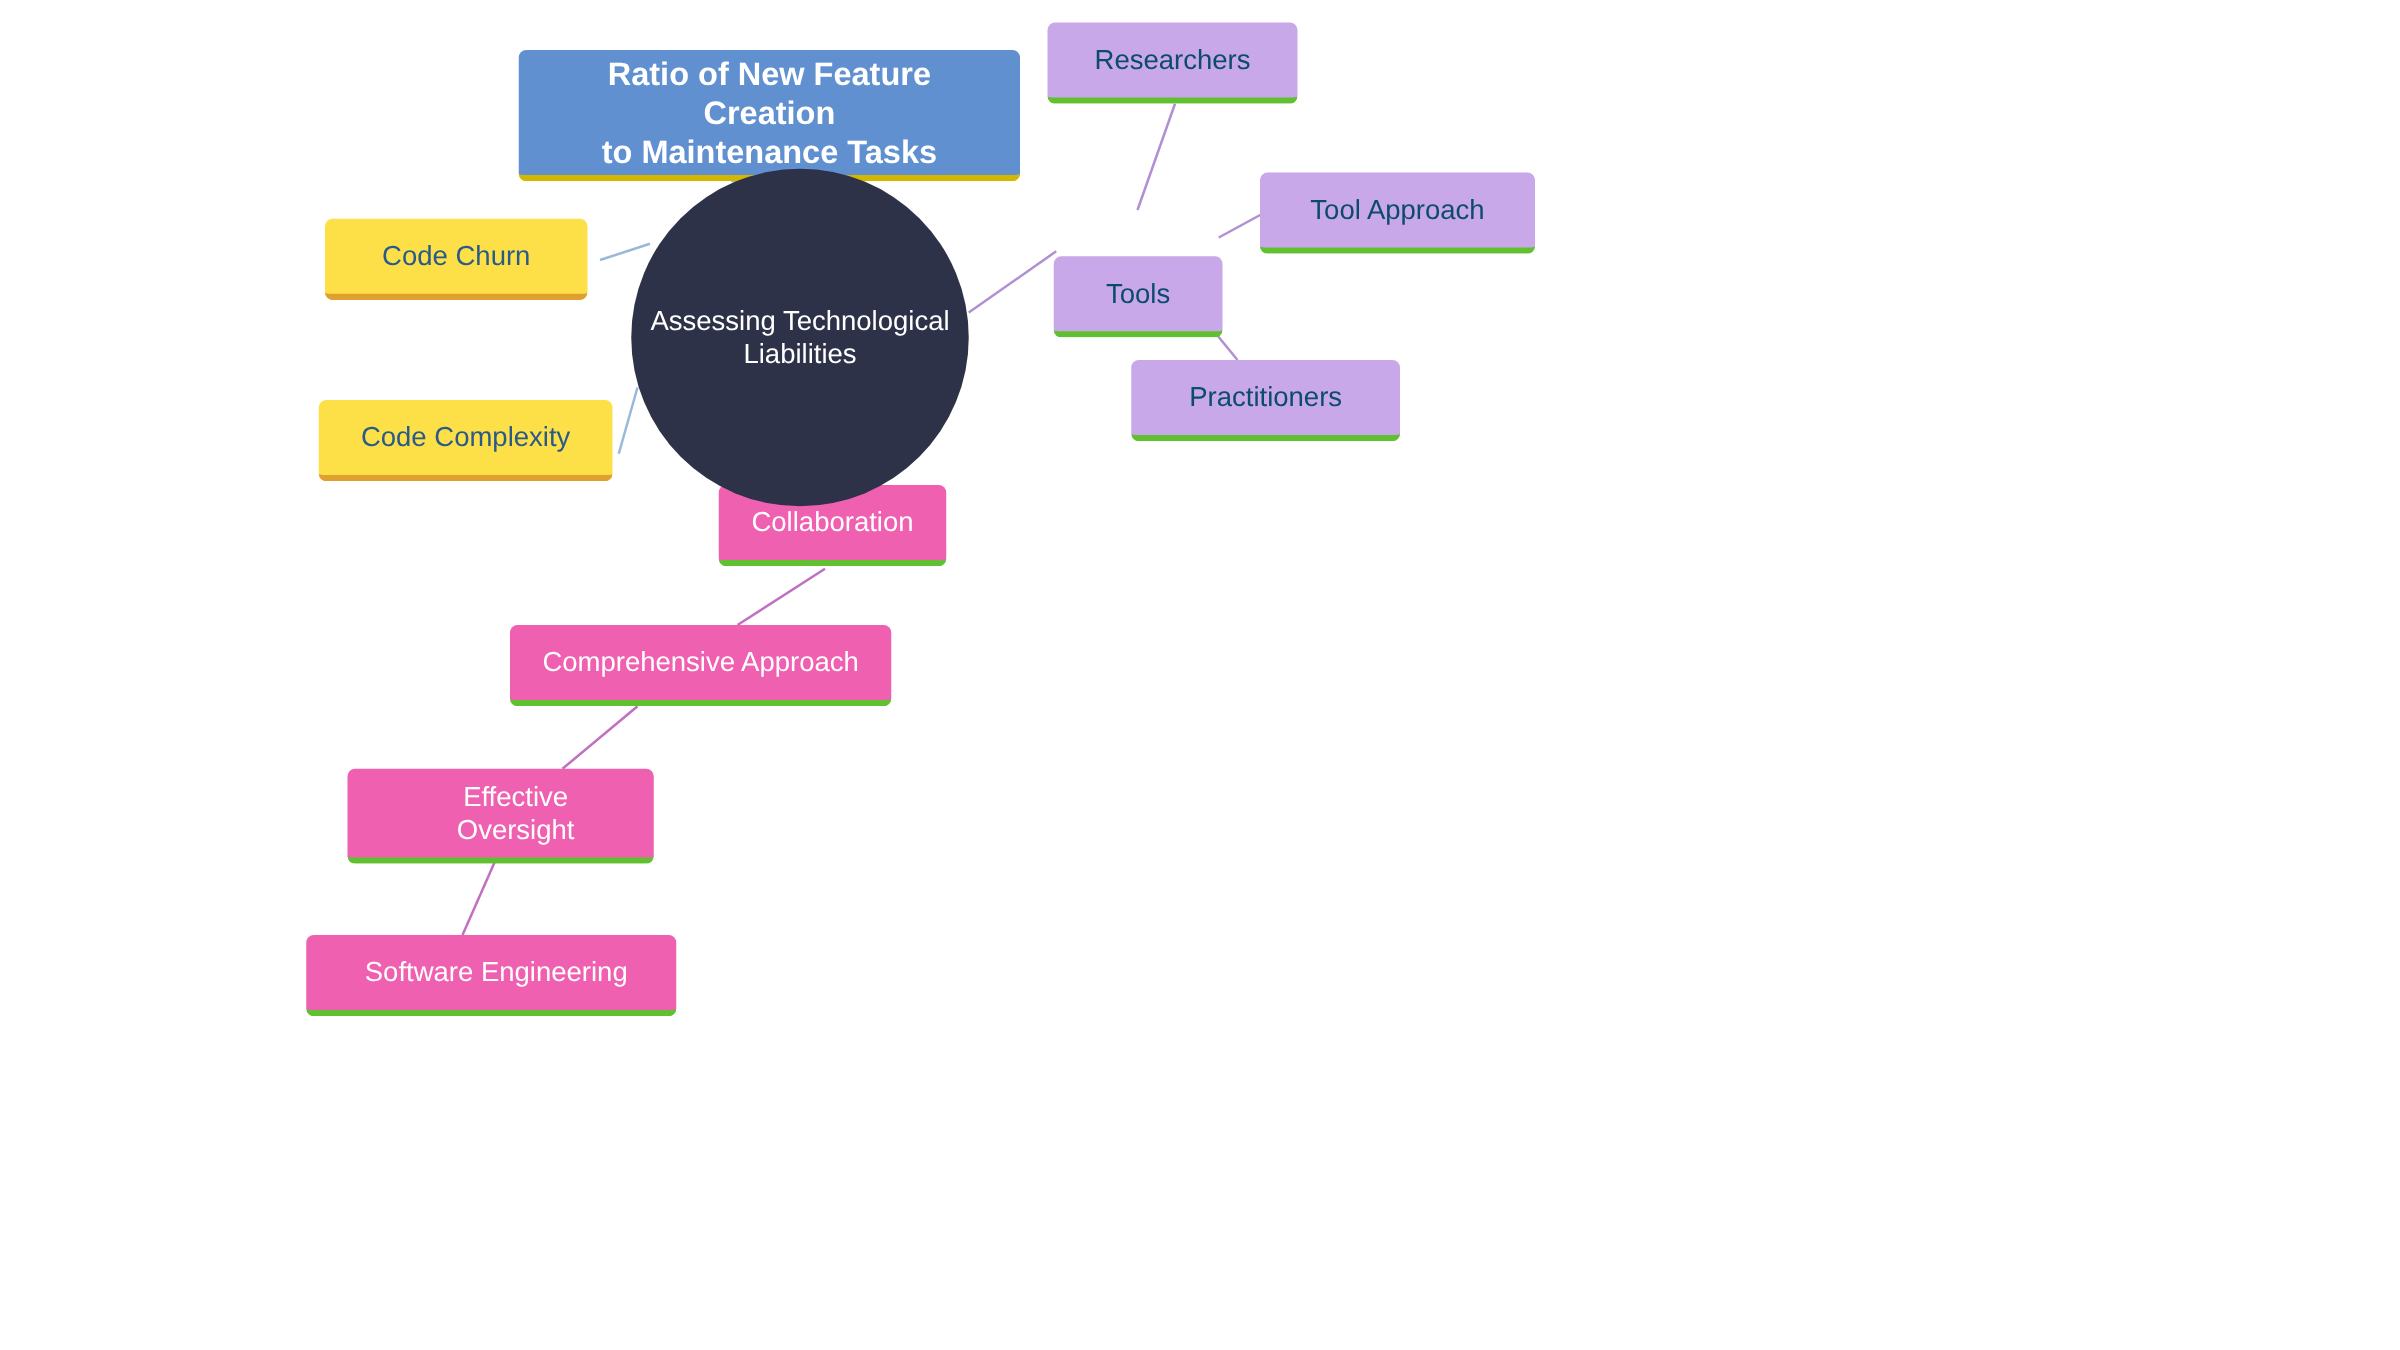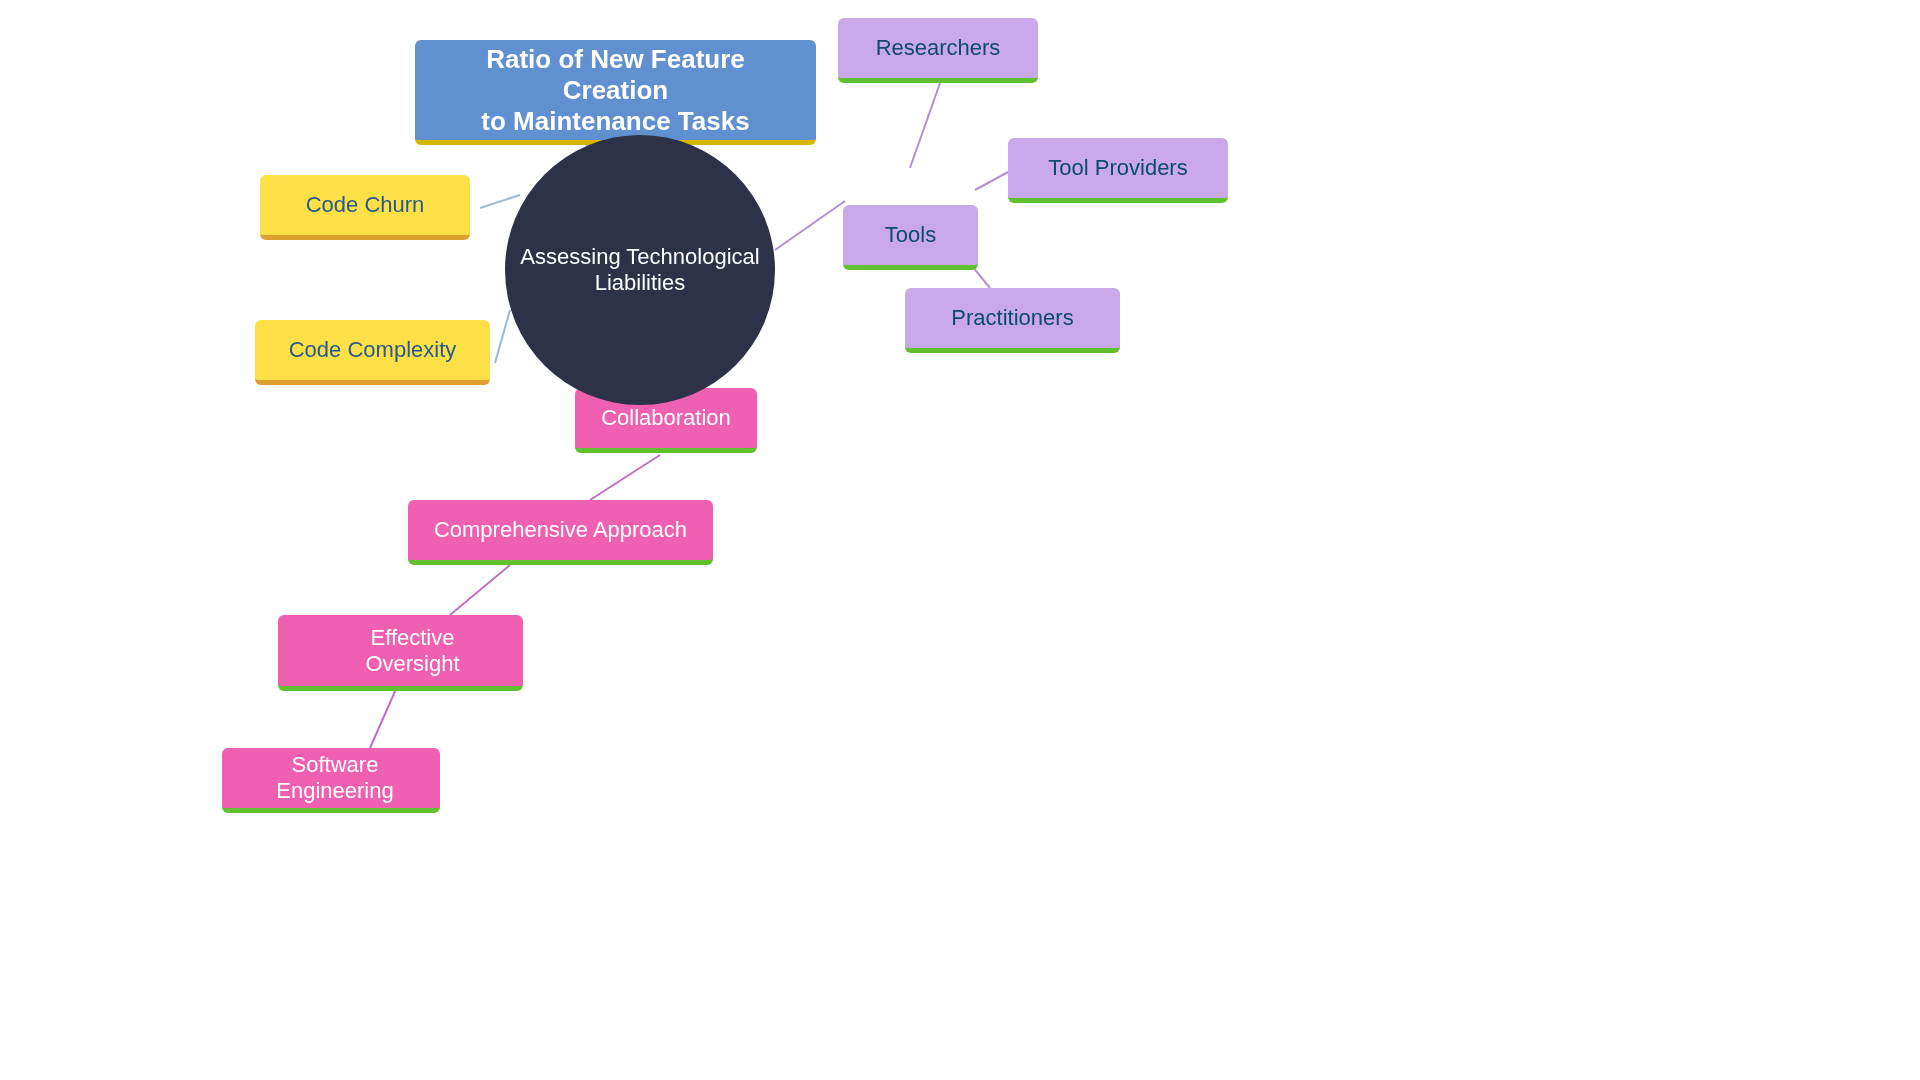--- a/index.html
+++ b/index.html
@@ -121,30 +121,30 @@
 
 <div class="node node-purple" style="left: 838px; top: 18px; width: 200px; height: 65px;">
   <span>Researchers</span>
 </div>
 
 <div class="node node-purple" style="left: 843px; top: 168px; width: 135px; height: 65px; margin-top: 37px;">
   <span>Tools</span>
 </div>
 
 <div class="node node-purple" style="left: 1008px; top: 138px; width: 220px; height: 65px;">
-  <span>Tool Providers</span>
+  <span>Tool Approach</span>
 </div>
 
 <div class="node node-purple" style="left: 905px; top: 288px; width: 215px; height: 65px;">
   <span>Practitioners</span>
 </div>
 
 <div class="node node-pink" style="left: 408px; top: 500px; width: 305px; height: 65px;">
   <span>Comprehensive Approach</span>
 </div>
 
 <div class="node node-pink" style="left: 278px; top: 615px; width: 245px; height: 76px; padding-left: 44px;">
   <span>Effective Oversight</span>
 </div>
 
-<div class="node node-pink" style="left: 222px; top: 748px; width: 218px; height: 65px; padding-left: 28px;">
+<div class="node node-pink" style="left: 245px; top: 748px; width: 296px; height: 65px; padding-left: 28px;">
   <span>Software Engineering</span>
 </div>
 
 </body></html>

